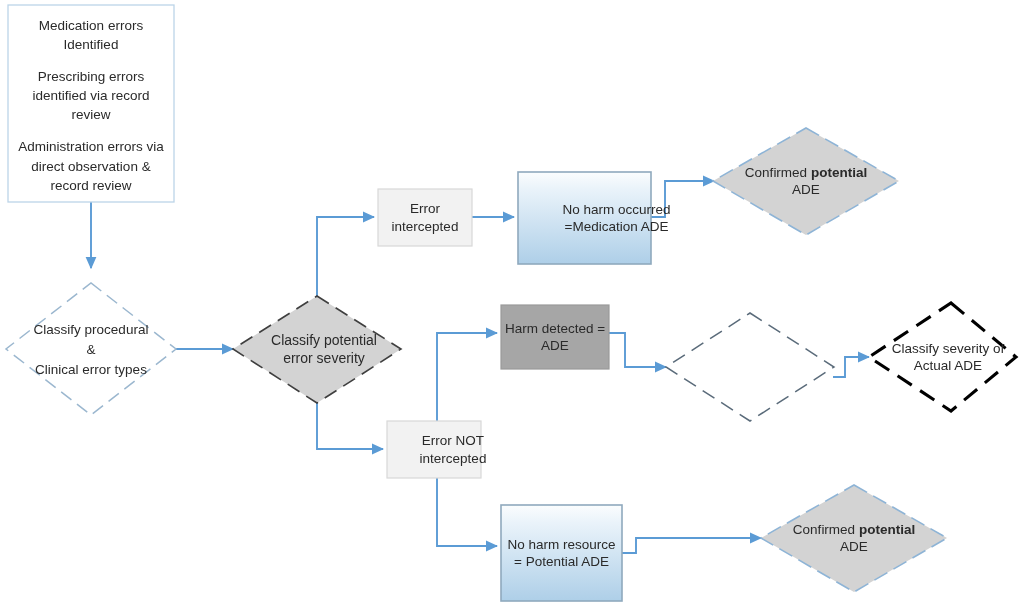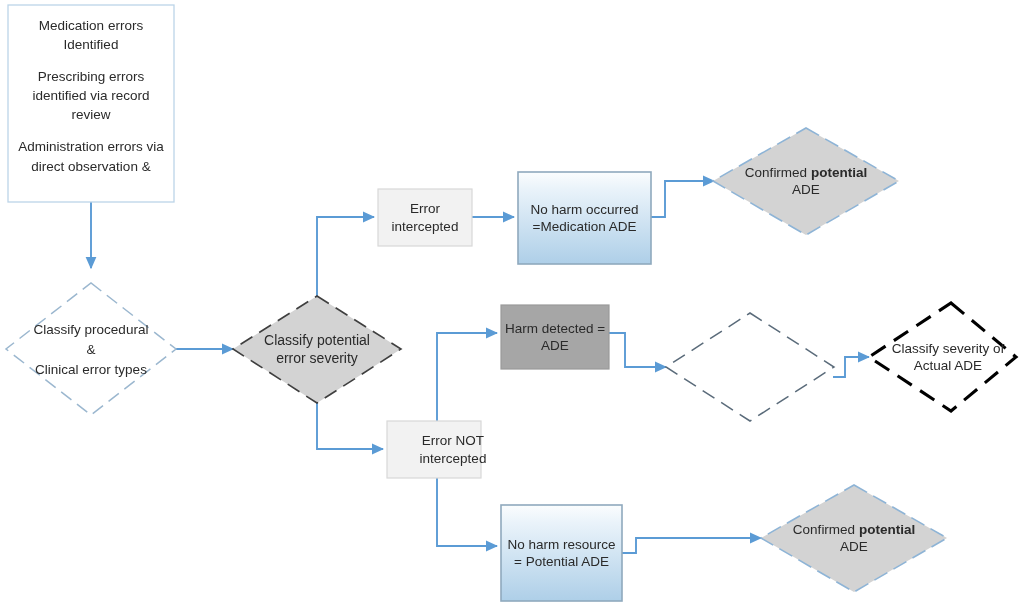--- a/index.html
+++ b/index.html
@@ -119,46 +119,47 @@
     <div>
       <div>Medication errors</div>
       <div>Identified</div>
       <div style="height:0.95em">&nbsp;</div>
       <div>Prescribing errors</div>
       <div>identified via record</div>
       <div>review</div>
       <div style="height:0.95em">&nbsp;</div>
       <div>Administration errors via</div>
       <div>direct observation &amp;</div>
+      <div>record review</div>
     </div>
   </div>
 
   <div class="node-label lbl-d1" style="left:6px; top:300px; width:170px; height:100px;">
     <div>
       <div>Classify procedural</div>
       <div>&amp;</div>
       <div>Clinical error types</div>
     </div>
   </div>
 
-  <div class="node-label lbl-d2" style="left:237px; top:317px; width:160px; height:66px;">
+  <div class="node-label lbl-d2" style="left:244px; top:317px; width:160px; height:66px;">
     <div>
       <div>Classify potential</div>
       <div>error severity</div>
     </div>
   </div>
 
   <div class="node-label lbl-box" style="left:378px; top:189px; width:94px; height:57px;">
     <div>
       <div>Error</div>
       <div>intercepted</div>
     </div>
   </div>
 
-  <div class="node-label lbl-box" style="left:518px; top:172px; width:133px; height:92px;">
+  <div class="node-label lbl-box" style="left:518px; top:172px; width:133px; height:92px;padding-left:32px;">
     <div>
       <div>No harm occurred</div>
       <div class="b">=Medication ADE</div>
     </div>
   </div>
 
   <div class="node-label lbl-dia" style="left:716px; top:155px; width:180px; height:52px;">
     <div>
       <div>
         <span>Confirmed </span><span class="b">potential</span>

